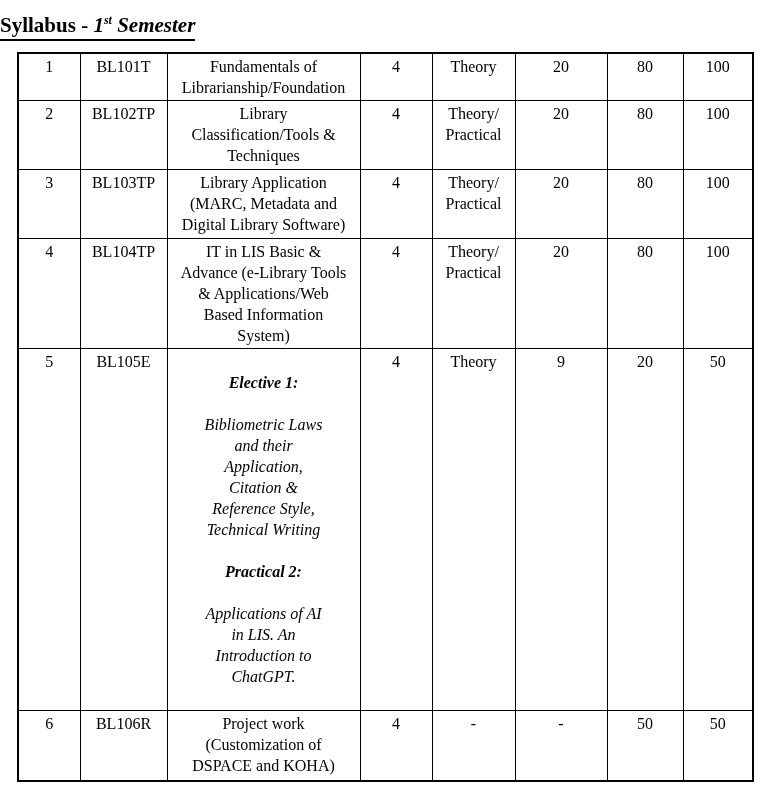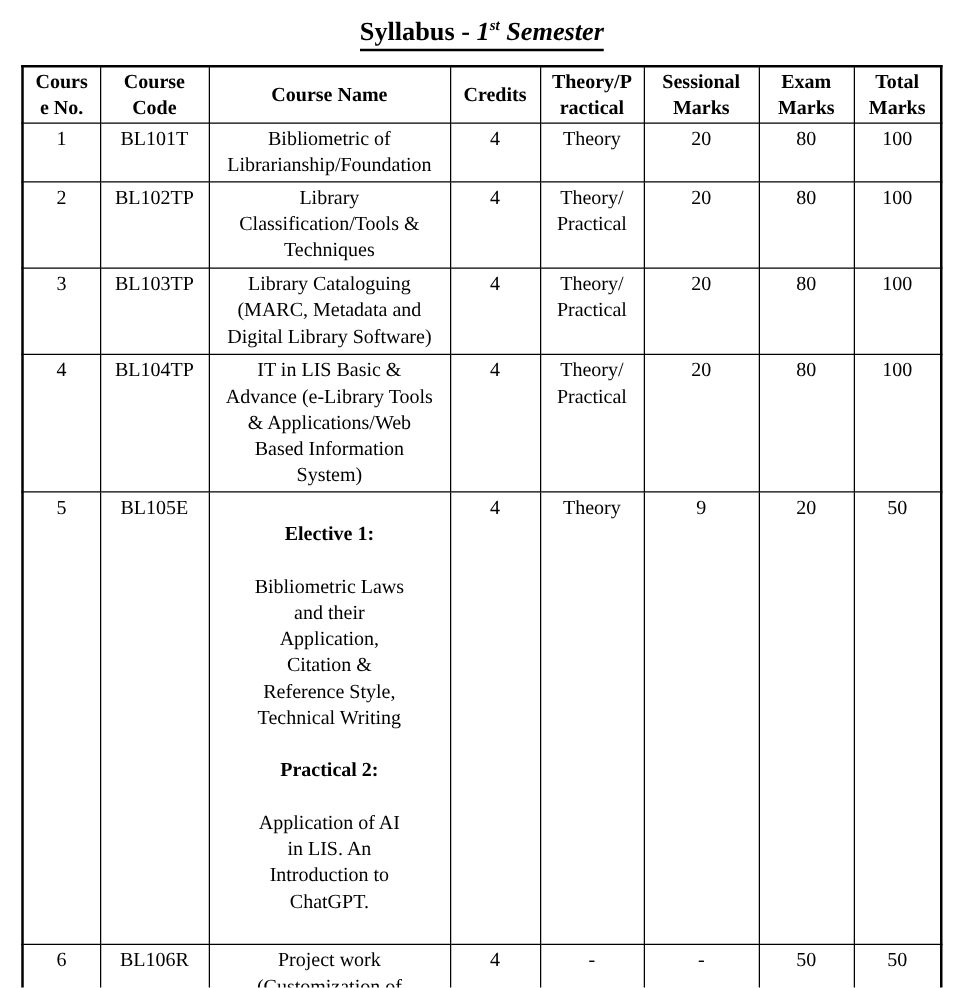--- a/index.html
+++ b/index.html
@@ -8,21 +8,20 @@
     background: #ffffff;
   }
   body {
     width: 771px;
     height: 790px;
     font-family: "Liberation Serif", "DejaVu Serif", serif;
     color: #000000;
     overflow: hidden;
   }
   .page-title {
-    text-align: center;
     margin: 12px 0 11px 0;
     font-size: 21px;
     font-weight: bold;
     line-height: 26px;
   }
   .page-title .underlined {
     display: inline-block;
     border-bottom: 2px solid #000;
     padding-bottom: 1px;
   }
@@ -56,20 +55,21 @@
     vertical-align: middle;
     padding: 1px 2px;
   }
   td.name {
     text-align: left;
     padding-left: 6px;
   }
   td.ecell {
     padding-left: 56px;
     padding-right: 2px;
+    font-style: italic;
   }
   td.ecell .b { font-weight: bold; display: block; }
   td.ecell .t { display: block; }
 </style>
 </head>
 <body>
 
 <div class="page-title">
   <span class="underlined"><span>Syllabus</span><span class="dash"> - </span><span class="ital">1</span><sup>st</sup><span class="ital"> Semester</span></span>
 </div>
@@ -79,41 +79,25 @@
     <col style="width:62px">
       <col style="width:87px">
       <col style="width:193px">
       <col style="width:72px">
     <col style="width:83px">
       <col style="width:92px">
       <col style="width:76px">
       <col style="width:70px">
   </colgroup>
   <tbody>
-      <tr style="height:43px;">
-    <th>Cours
-e No.</th>
-    <th>Course
-Code</th>
-    <th>Course Name</th>
-    <th>Credits</th>
-    <th>Theory/P
-ractical</th>
-    <th>Sessional
-Marks</th>
-    <th>Exam
-Marks</th>
-    <th>Total
-Marks</th>
-  </tr>
 
   <tr style="height:46px;">
     <td>1</td>
     <td>BL101T</td>
-    <td class="name">Bibliometric of
+    <td class="name">Fundamentals of
 Librarianship/Foundation</td>
     <td>4</td>
     <td>Theory</td>
     <td>20</td>
     <td>80</td>
     <td>100</td>
   </tr>
 
   <tr style="height:69px;">
     <td>2</td>
@@ -125,21 +109,21 @@
     <td>Theory/
 Practical</td>
     <td>20</td>
     <td>80</td>
     <td>100</td>
   </tr>
 
   <tr style="height:69px;">
     <td>3</td>
     <td>BL103TP</td>
-    <td class="name">Library Cataloguing
+    <td class="name">Library Application
 (MARC, Metadata and
 Digital Library Software)</td>
     <td>4</td>
     <td>Theory/
 Practical</td>
     <td>20</td>
     <td>80</td>
     <td>100</td>
   </tr>
 
@@ -164,21 +148,21 @@
     <td>BL105E</td>
     <td class="name ecell">
       <span class="b">Elective 1:</span>
       <span class="t">Bibliometric Laws
 and their
 Application,
 Citation &amp;
 Reference Style,
 Technical Writing</span>
       <span class="b">Practical 2:</span>
-      <span class="t">Application of AI
+      <span class="t">Applications of AI
 in LIS. An
 Introduction to
 ChatGPT.</span>
     </td>
     <td>4</td>
     <td>Theory</td>
     <td>9</td>
     <td>20</td>
     <td>50</td>
   </tr>

